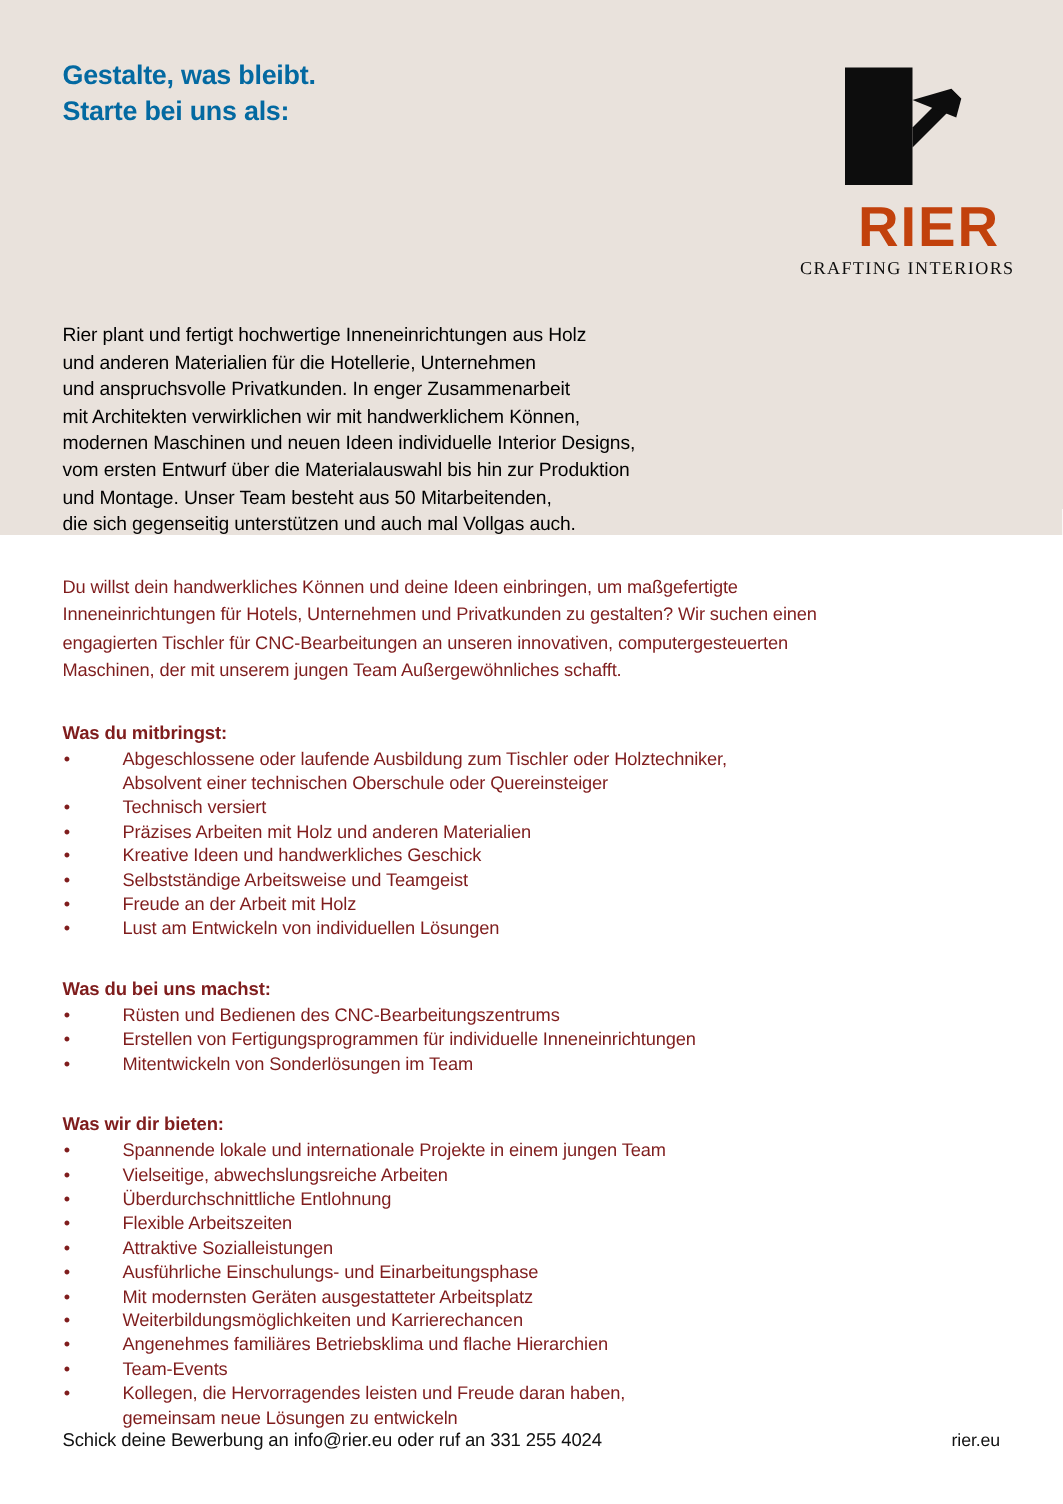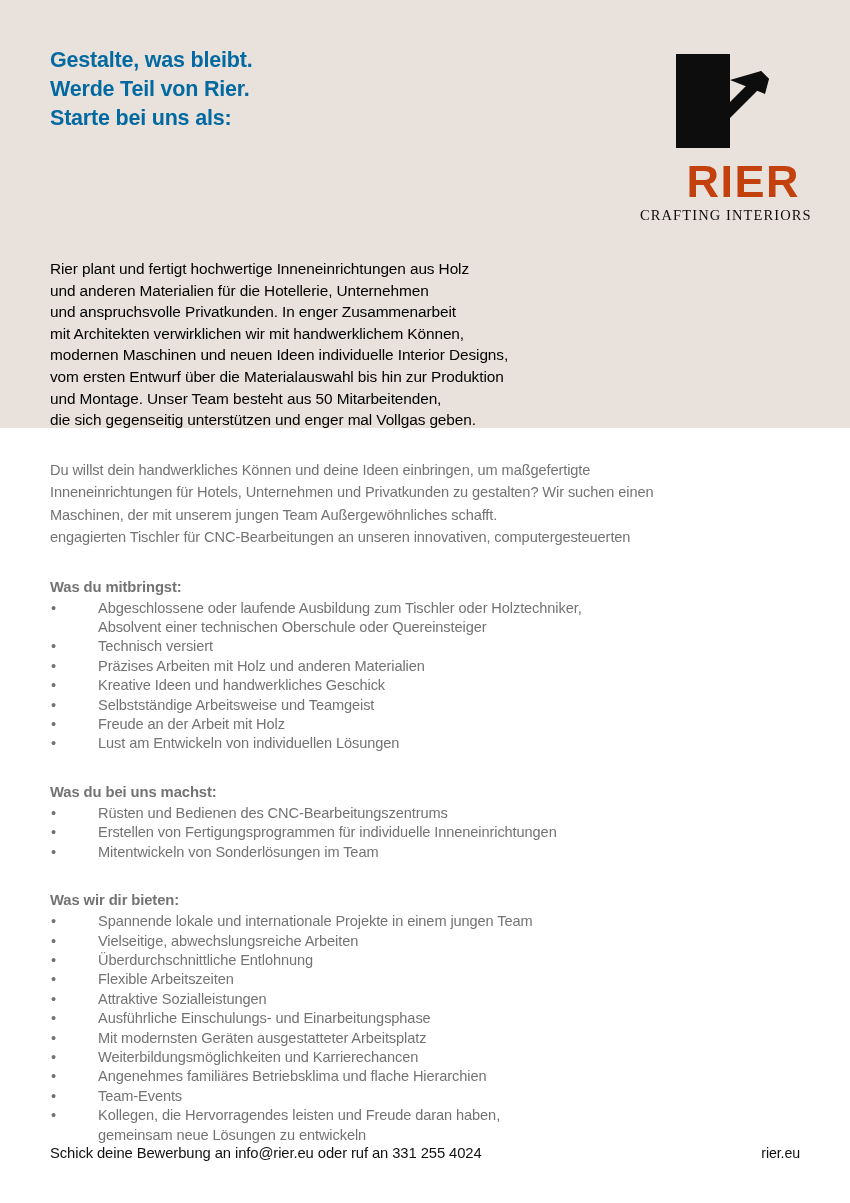--- a/index.html
+++ b/index.html
@@ -91,21 +91,21 @@
     text-align: right;
     color: #0d0d0d;
     margin-top: 1px;
     white-space: pre;
   }
 
   
   .body-area {
     padding: 31px 50px 0 50px;
     font-size: 14.6px;
-    color: #737373;
+    color: #7f1d1d;
   }
 
   .lede {
     line-height: 22.4px;
     letter-spacing: -0.1px;
     margin: 0;
     max-width: 760px;
     font-weight: 400;
   }
   .lede div { white-space: pre; }
@@ -159,21 +159,20 @@
 </style>
 </head>
 <body>
 
 <header class="hero">
   <div class="hero-inner">
 
     <div>
       <h2 class="kicker">
           <div>Gestalte, was bleibt.</div>
-          <div>Werde Teil von Rier.</div>
           <div>Starte bei uns als:</div>
         </h2>
     </div>
 
     <div class="logo">
       <svg class="logo-mark" width="105" height="102" viewBox="0 0 105 102" aria-hidden="true">
         <path d="M8 4 L62 4 L62 98 L8 98 Z" fill="#0d0d0d"></path>
         <path d="M62 52 L93 21 L101 29 L62 68 Z" fill="#0d0d0d"></path>
         <path d="M62 30 L93 21 L101 29 L97 44 Z" fill="#0d0d0d"></path>
       </svg>
@@ -184,30 +183,30 @@
   </div>
 
   <div class="intro">
       <div>Rier plant und fertigt hochwertige Inneneinrichtungen aus Holz</div>
       <div>und anderen Materialien für die Hotellerie, Unternehmen</div>
       <div>und anspruchsvolle Privatkunden. In enger Zusammenarbeit</div>
       <div>mit Architekten verwirklichen wir mit handwerklichem Können,</div>
       <div>modernen Maschinen und neuen Ideen individuelle Interior Designs,</div>
       <div>vom ersten Entwurf über die Materialauswahl bis hin zur Produktion</div>
       <div>und Montage. Unser Team besteht aus 50 Mitarbeitenden,</div>
-      <div>die sich gegenseitig unterstützen und enger mal Vollgas geben.</div>
+      <div>die sich gegenseitig unterstützen und auch mal Vollgas auch.</div>
     </div>
 </header>
 
 <main class="body-area">
   <div class="lede">
       <div>Du willst dein handwerkliches Können und deine Ideen einbringen, um maßgefertigte</div>
       <div>Inneneinrichtungen für Hotels, Unternehmen und Privatkunden zu gestalten? Wir suchen einen</div>
+      <div>engagierten Tischler für CNC-Bearbeitungen an unseren innovativen, computergesteuerten</div>
       <div>Maschinen, der mit unserem jungen Team Außergewöhnliches schafft.</div>
-      <div>engagierten Tischler für CNC-Bearbeitungen an unseren innovativen, computergesteuerten</div>
     </div>
   <div id="sections">
       <section class="section">
         <div class="section-heading">Was du mitbringst:</div>
         <ul class="bullets">
           <li>
             <span class="dot">•</span>
             <span class="txt">
               <span>Abgeschlossene oder laufende Ausbildung zum Tischler oder Holztechniker,</span>
               <span>Absolvent einer technischen Oberschule oder Quereinsteiger</span>

